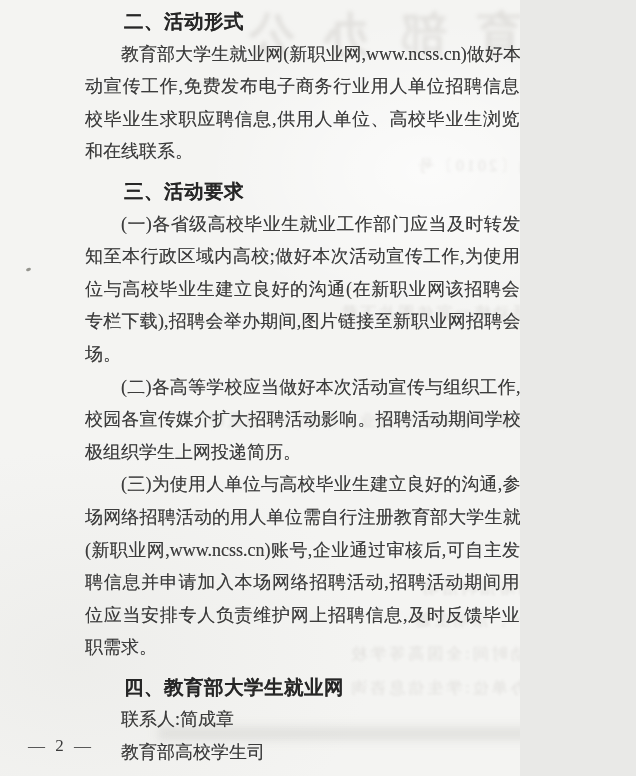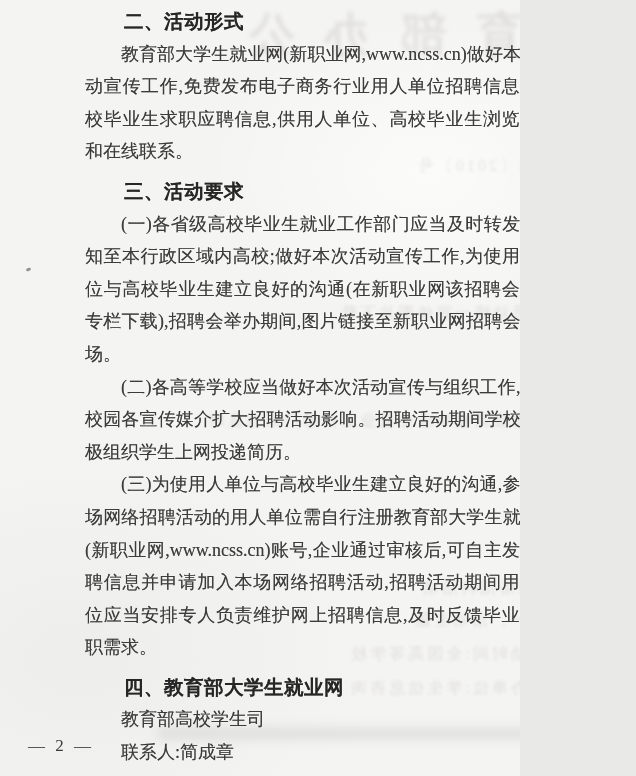--- a/index.html
+++ b/index.html
@@ -122,21 +122,21 @@
 
     <h2>二、活动形式</h2>
     <p>教育部大学生就业网(新职业网,www.ncss.cn)做好本次活动宣传工作,免费发布电子商务行业用人单位招聘信息与高校毕业生求职应聘信息,供用人单位、高校毕业生浏览查询和在线联系。</p>
 
     <h2 class="spaced">三、活动要求</h2>
     <p>(一)各省级高校毕业生就业工作部门应当及时转发本通知至本行政区域内高校;做好本次活动宣传工作,为使用人单位与高校毕业生建立良好的沟通(在新职业网该招聘会活动专栏下载),招聘会举办期间,图片链接至新职业网招聘会主会场。</p>
     <p>(二)各高等学校应当做好本次活动宣传与组织工作,利用校园各宣传媒介扩大招聘活动影响。招聘活动期间学校应积极组织学生上网投递简历。</p>
     <p>(三)为使用人单位与高校毕业生建立良好的沟通,参加本场网络招聘活动的用人单位需自行注册教育部大学生就业网(新职业网,www.ncss.cn)账号,企业通过审核后,可自主发布招聘信息并申请加入本场网络招聘活动,招聘活动期间用人单位应当安排专人负责维护网上招聘信息,及时反馈毕业生求职需求。</p>
 
     <h2 class="spaced">四、教育部大学生就业网</h2>
+    <p class="contact-line">联系人:简成章</p>
     <p class="contact-line">教育部高校学生司</p>
-    <p class="contact-line">联系人:简成章</p>
     <p class="contact-line">电　话:010-62111790</p>
 
   </div>
 
   <div class="pagenum">— 2 —</div>
 
 </div>
 
 </body></html>

